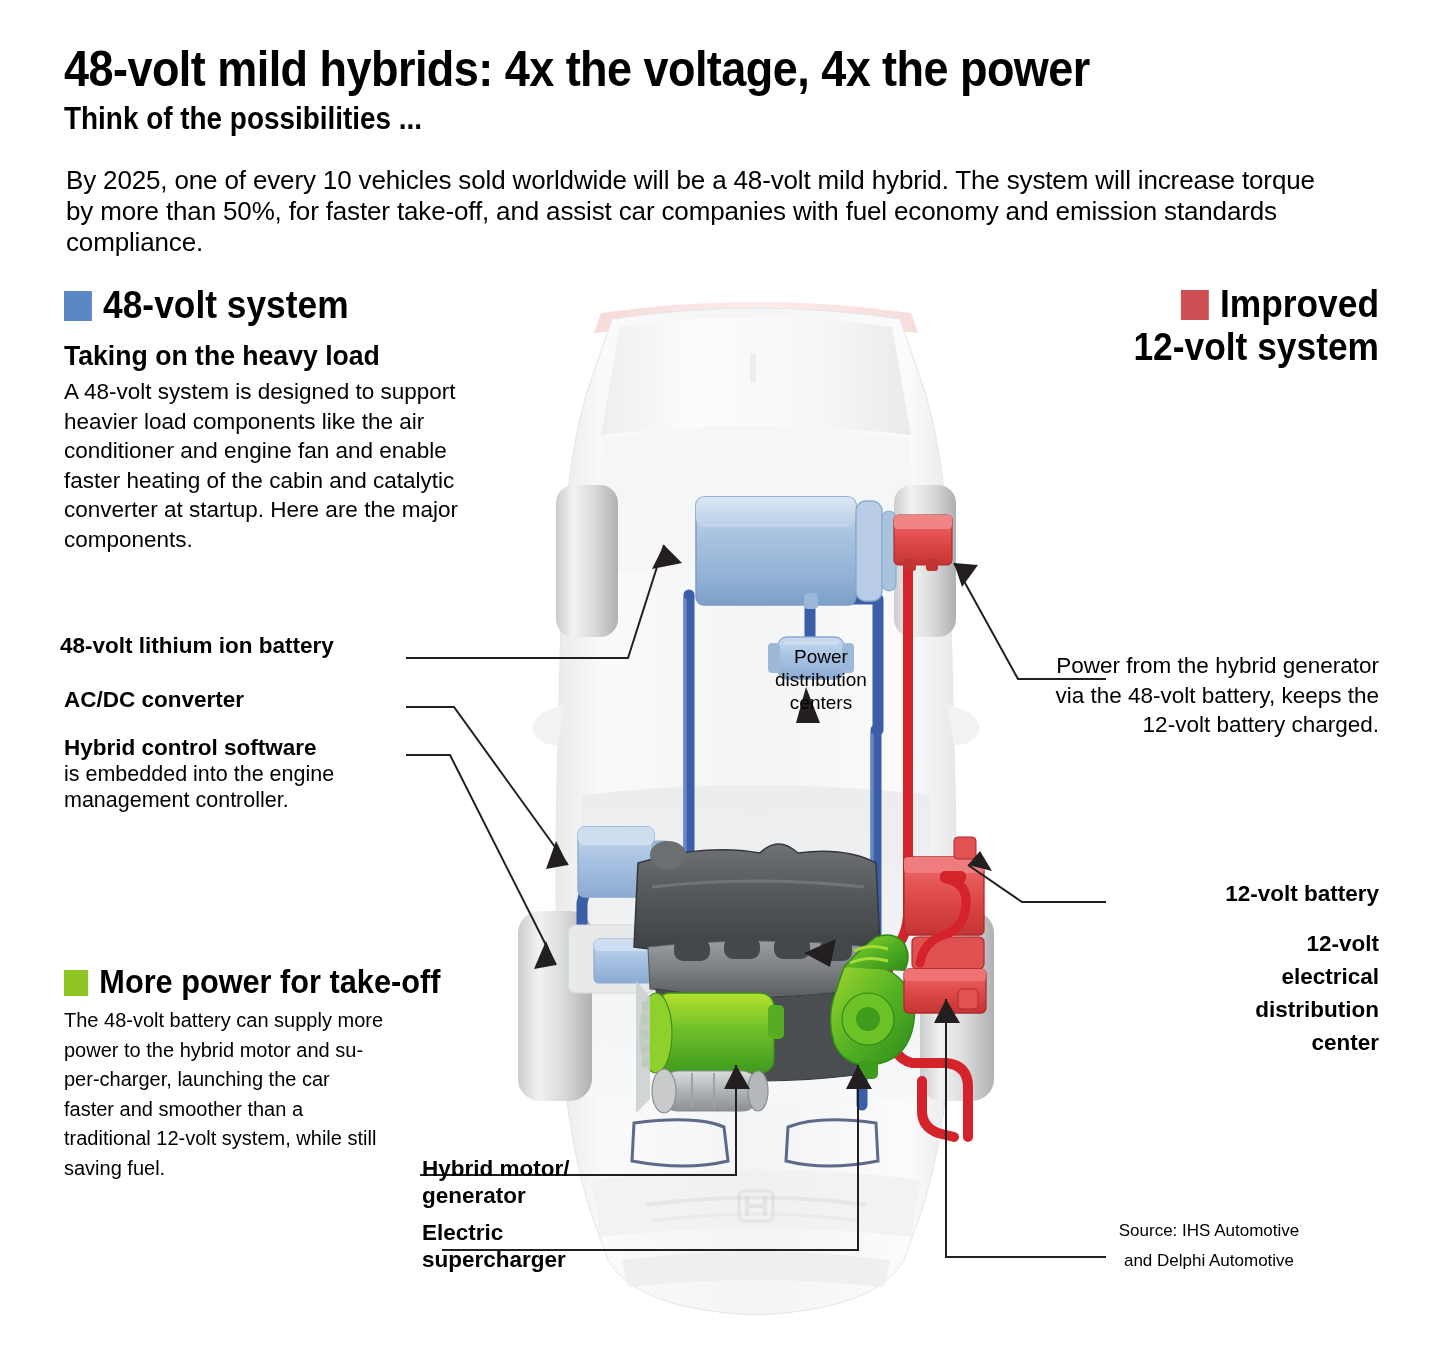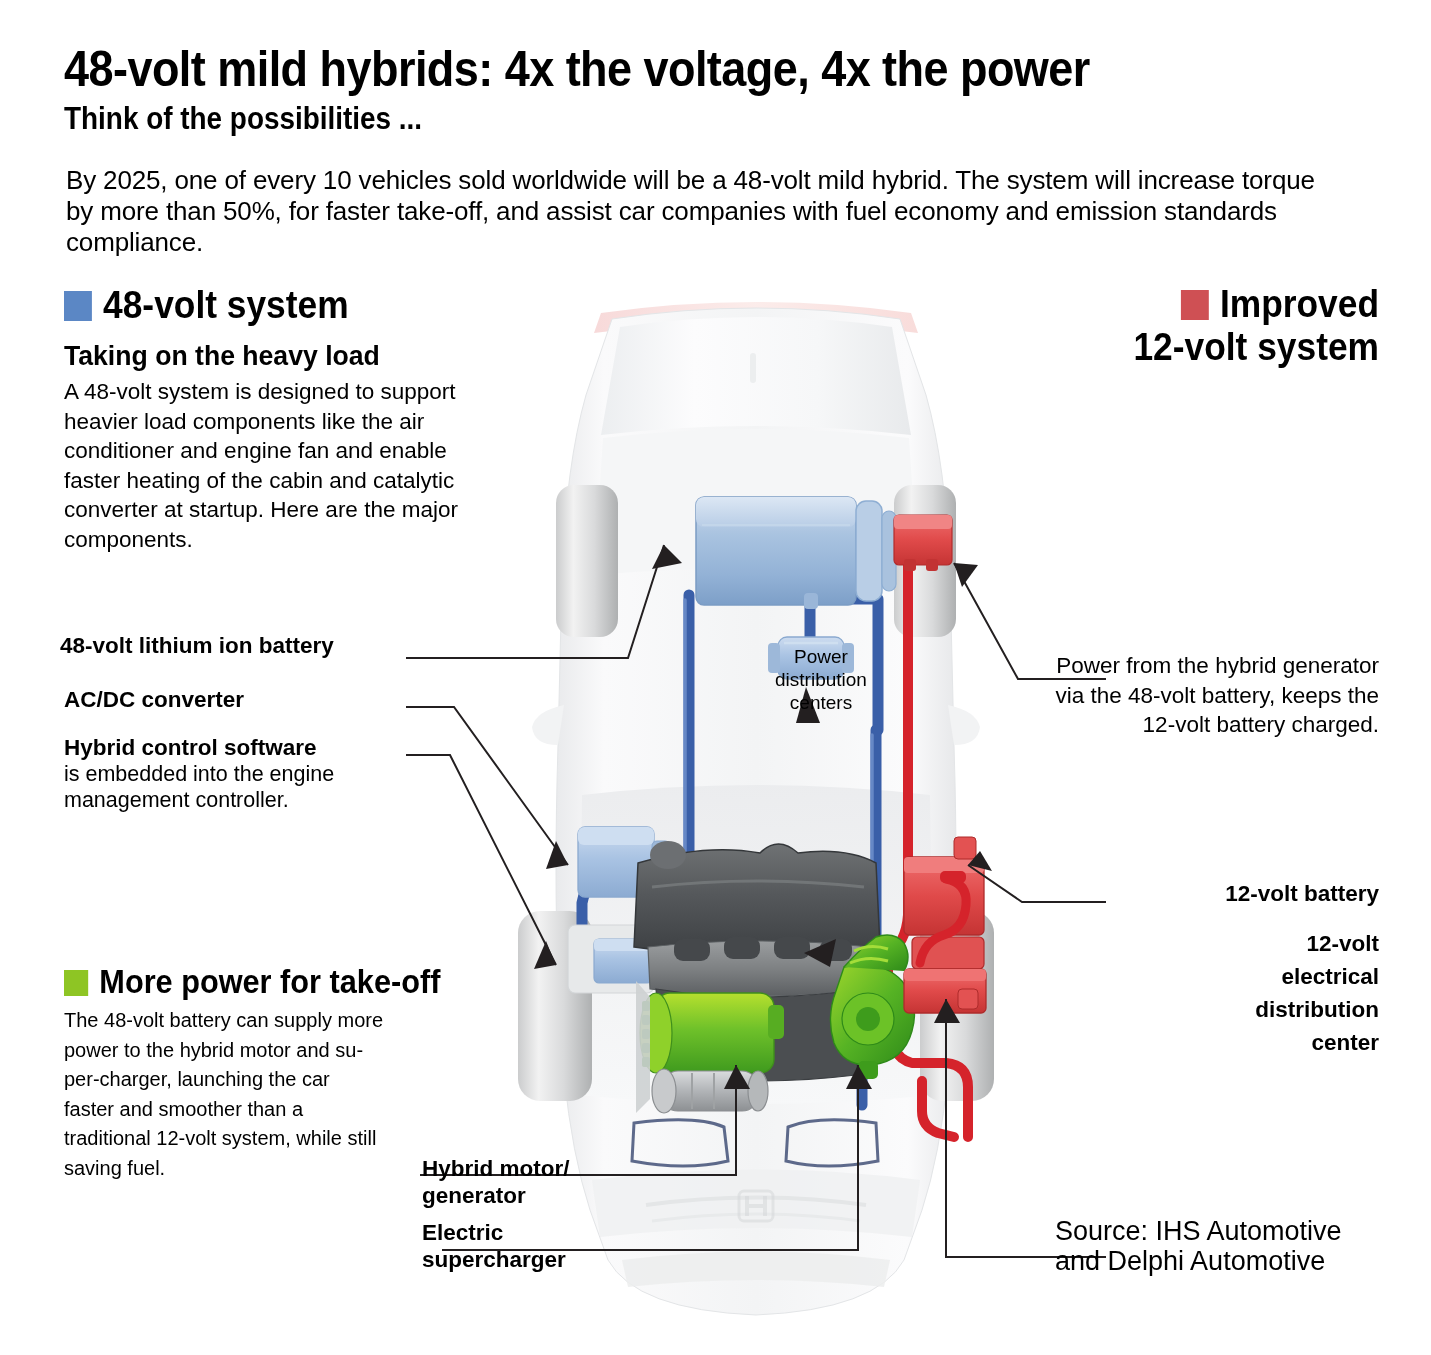--- a/index.html
+++ b/index.html
@@ -71,22 +71,22 @@
   }
   #rbody{ font-size:22.5px; line-height:29.5px; margin-top:3px; }
 
   #lbl-dcdc{ position:absolute; right:52px; top:651px; width:330px; text-align:right; }
   #lbl-dcdc .lbl-body{ font-size:22.5px; line-height:29.5px; }
   #lbl-12batt{ position:absolute; right:52px; top:880px; text-align:right; width:330px; }
   #lbl-12edc{ position:absolute; right:52px; top:927px; text-align:right; width:330px; }
   #lbl-12edc .lbl-bold{ line-height:33px; }
 
   #source{
-    position:absolute; right:36px; top:1216px; width:340px; text-align:left;
-    font-size:27px; line-height:30px;
+    position:absolute; right:52px; top:1216px; width:340px; text-align:center;
+    font-size:17px; line-height:30px;
   }
 
   
   #art{ position:absolute; left:406px; top:275px; width:700px; height:1070px; }
   #art svg{ display:block; }
   #pdc-label{
     position:absolute; left:761px; top:645px; width:120px; text-align:center;
     font-size:19px; line-height:23px; color:#000000;
   }
 </style>

